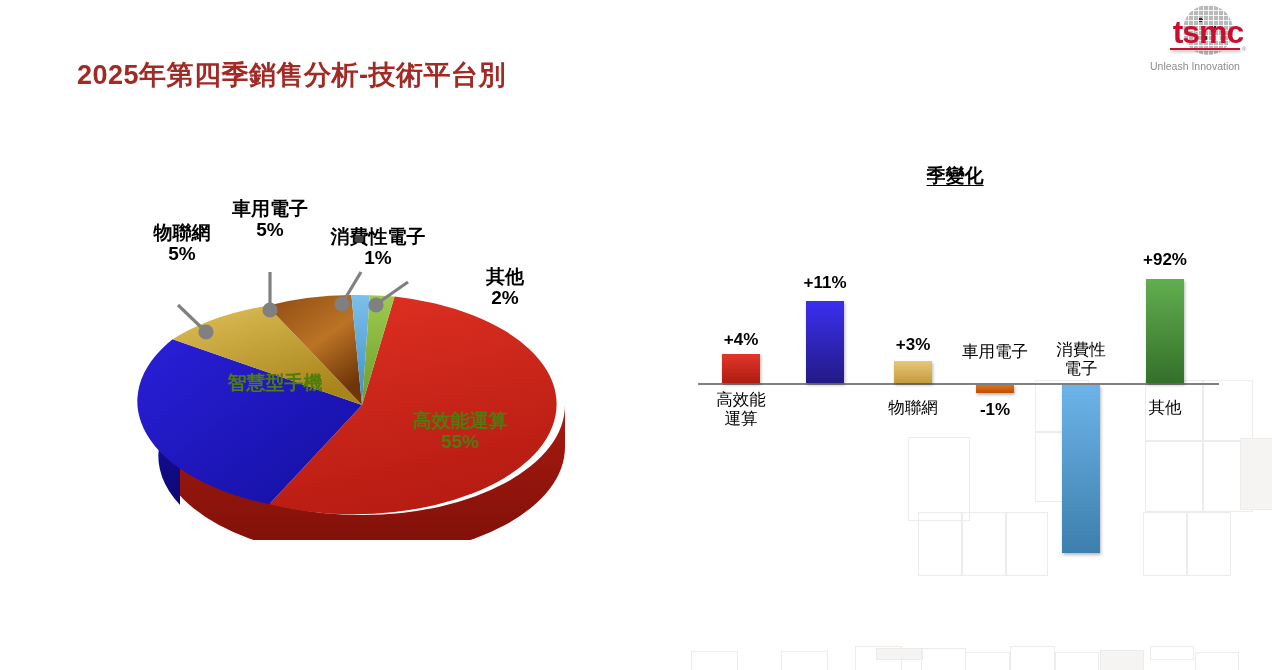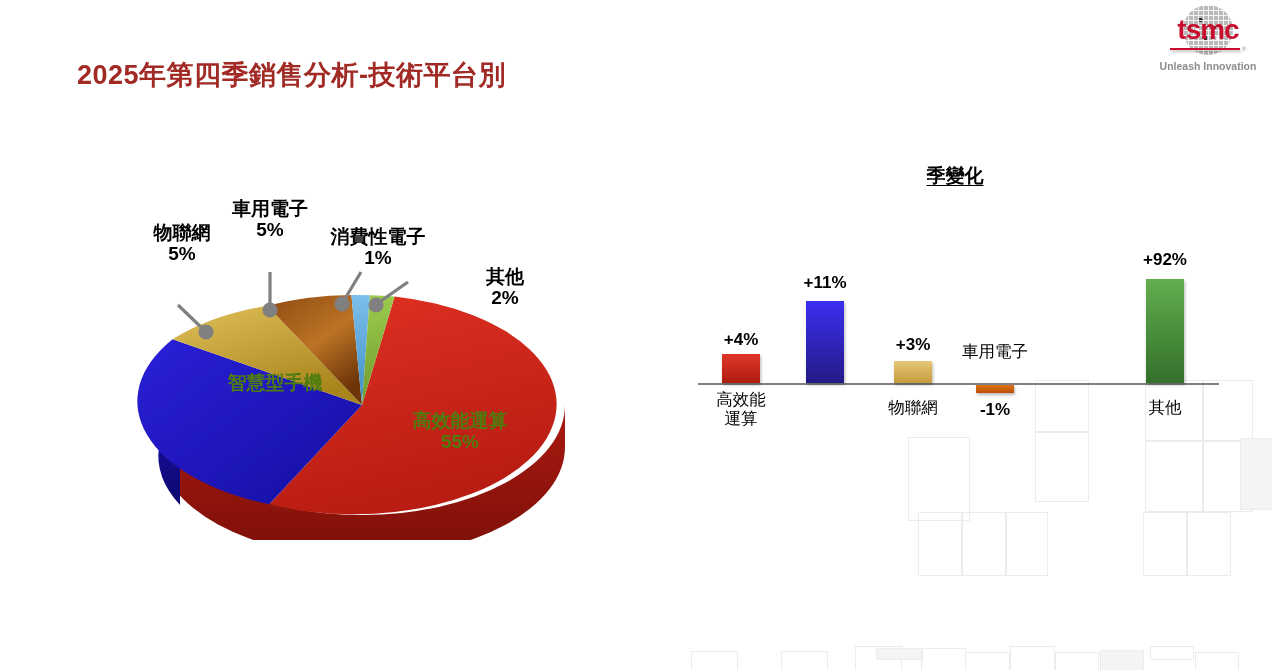--- a/index.html
+++ b/index.html
@@ -41,21 +41,21 @@
       radial-gradient(circle at 28% 50%, #f2f2f2 0 2px, transparent 2.5px),
       radial-gradient(circle at 70% 66%, #f2f2f2 0 2px, transparent 2.5px);
     background-size: 5px 5px, 5px 5px, 100% 100%, 100% 100%, 100% 100%, 100% 100%, 100% 100%;
   }
   #logo .word {
     position: absolute;
     left: 8px;
     top: 12px;
     width: 100px;
     text-align: center;
-    font-size: 28px;
+    font-size: 32px;
     font-weight: bold;
     letter-spacing: -1px;
     color: #c8102e;
     line-height: 1;
   }
   #logo .bar {
     position: absolute;
     left: 20px;
     top: 44px;
     width: 70px;
@@ -67,23 +67,23 @@
     left: 92px;
     top: 42px;
     font-size: 6px;
     color: #8a8a8a;
   }
   #logo .tag {
     position: absolute;
     left: 0;
     top: 56px;
     width: 116px;
-    text-align: center;
+    text-align: left;
     font-size: 10.5px;
-    font-weight: bold;
+    font-weight: normal;
     color: #8d8d8d;
     white-space: nowrap;
   }
 
   
   #title {
     position: absolute;
     left: 77px;
     top: 57px;
     font-size: 27px;
@@ -343,20 +343,28 @@
   </div>
 
   <div class="bar-slot" style="left:262px;">
     <div class="bar-cat" style="top:192px;">
       <div>車用電子</div>
     </div>
     <div class="bar down" style="height:8px; background:linear-gradient(to bottom,#de7318,#bb4f07);"></div>
     <div class="bar-value" style="top:250px;">-1%</div>
   </div>
 
+  <div class="bar-slot" style="left:348px;">
+    <div class="bar-cat" style="top:190px;">
+      <div>消費性</div>
+      <div>電子</div>
+    </div>
+    <div class="bar down" style="height:168px; background:linear-gradient(to bottom,#6cb4e8,#3d7fad);"></div>
+    <div class="bar-value" style="top:410px;"></div>
+  </div>
 
   <div class="bar-slot" style="left:432px;">
     <div class="bar-value" style="top:100px;">+92%</div>
     <div class="bar up" style="height:104px; background:linear-gradient(to bottom,#63ae50,#33702a);"></div>
     <div class="bar-cat" style="top:248px;">
       <div>其他</div>
     </div>
   </div>
 </div>
 

